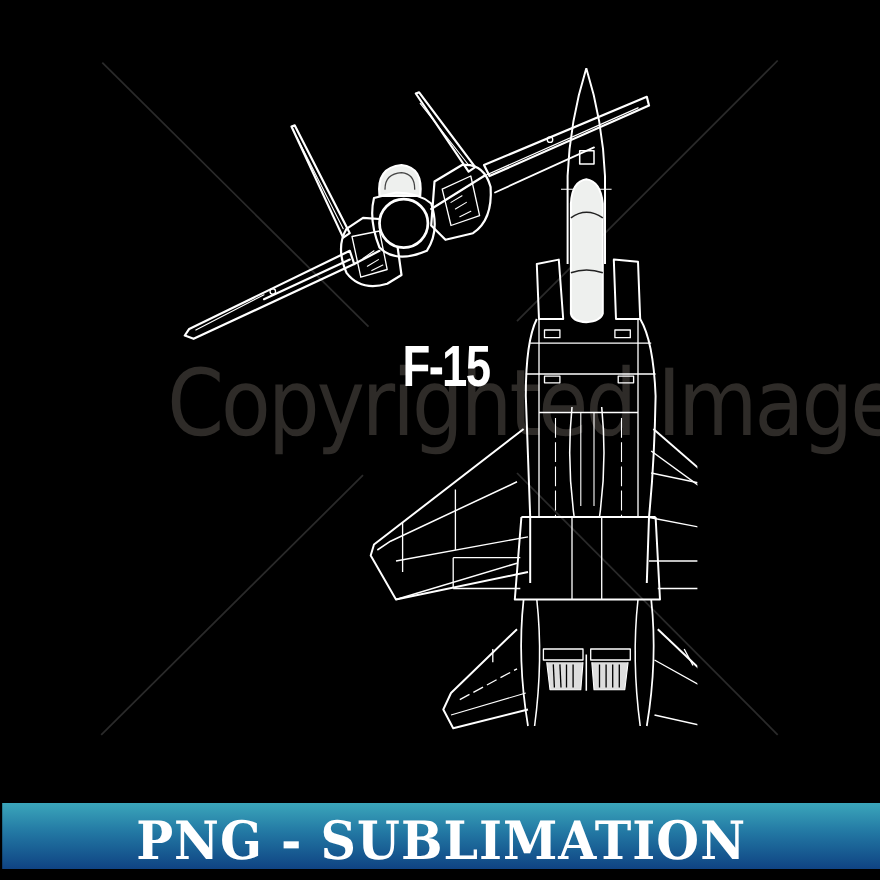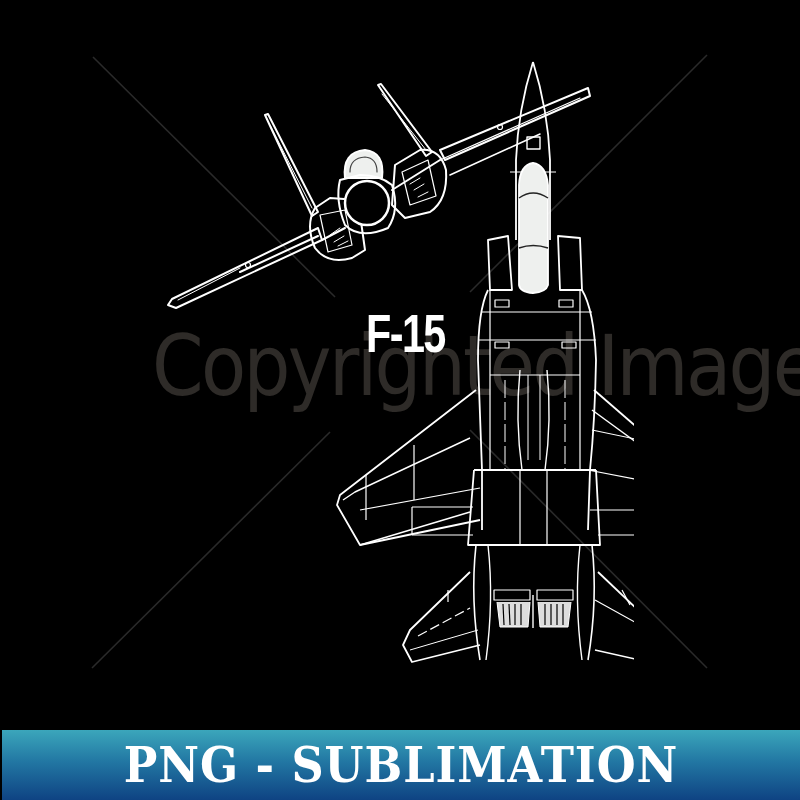--- a/index.html
+++ b/index.html
@@ -7,21 +7,21 @@
          font-family:"Liberation Sans", sans-serif; }
   .canvas { position:absolute; left:0; top:0; width:800px; height:730px; background:#000; }
   svg.art { position:absolute; left:0; top:0; width:800px; height:730px; }
   .watermark-text { position:absolute; left:152px; top:316px; width:520px;
          font-family:"DejaVu Sans", sans-serif; font-size:84px; color:#2e2b28;
          letter-spacing:-3px; white-space:nowrap; line-height:100px;
          transform:scaleX(0.88); transform-origin:left top; }
   .title { position:absolute; left:366px; top:306px; font-family:"Liberation Sans", sans-serif;
          font-weight:bold; font-size:53px; color:#fff; letter-spacing:-2px;
          transform:scaleX(0.78); transform-origin:left top; line-height:56px; }
-  .banner { position:absolute; left:2px; top:730px; width:798px; height:70px;
+  .banner { position:absolute; left:2px; top:730px; width:798px; height:60px;
          background:linear-gradient(#3ba6bb 0%, #2277a3 45%, #0f4383 100%); }
   .banner-text { position:absolute; left:0; top:0; width:100%; height:70px;
          text-align:center; line-height:70px; font-family:"DejaVu Serif", serif;
          font-weight:bold; font-size:48px; color:#fff; letter-spacing:1px;
          transform:scaleX(0.93); }
 </style>
 </head>
 <body>
 
 <div class="canvas">

